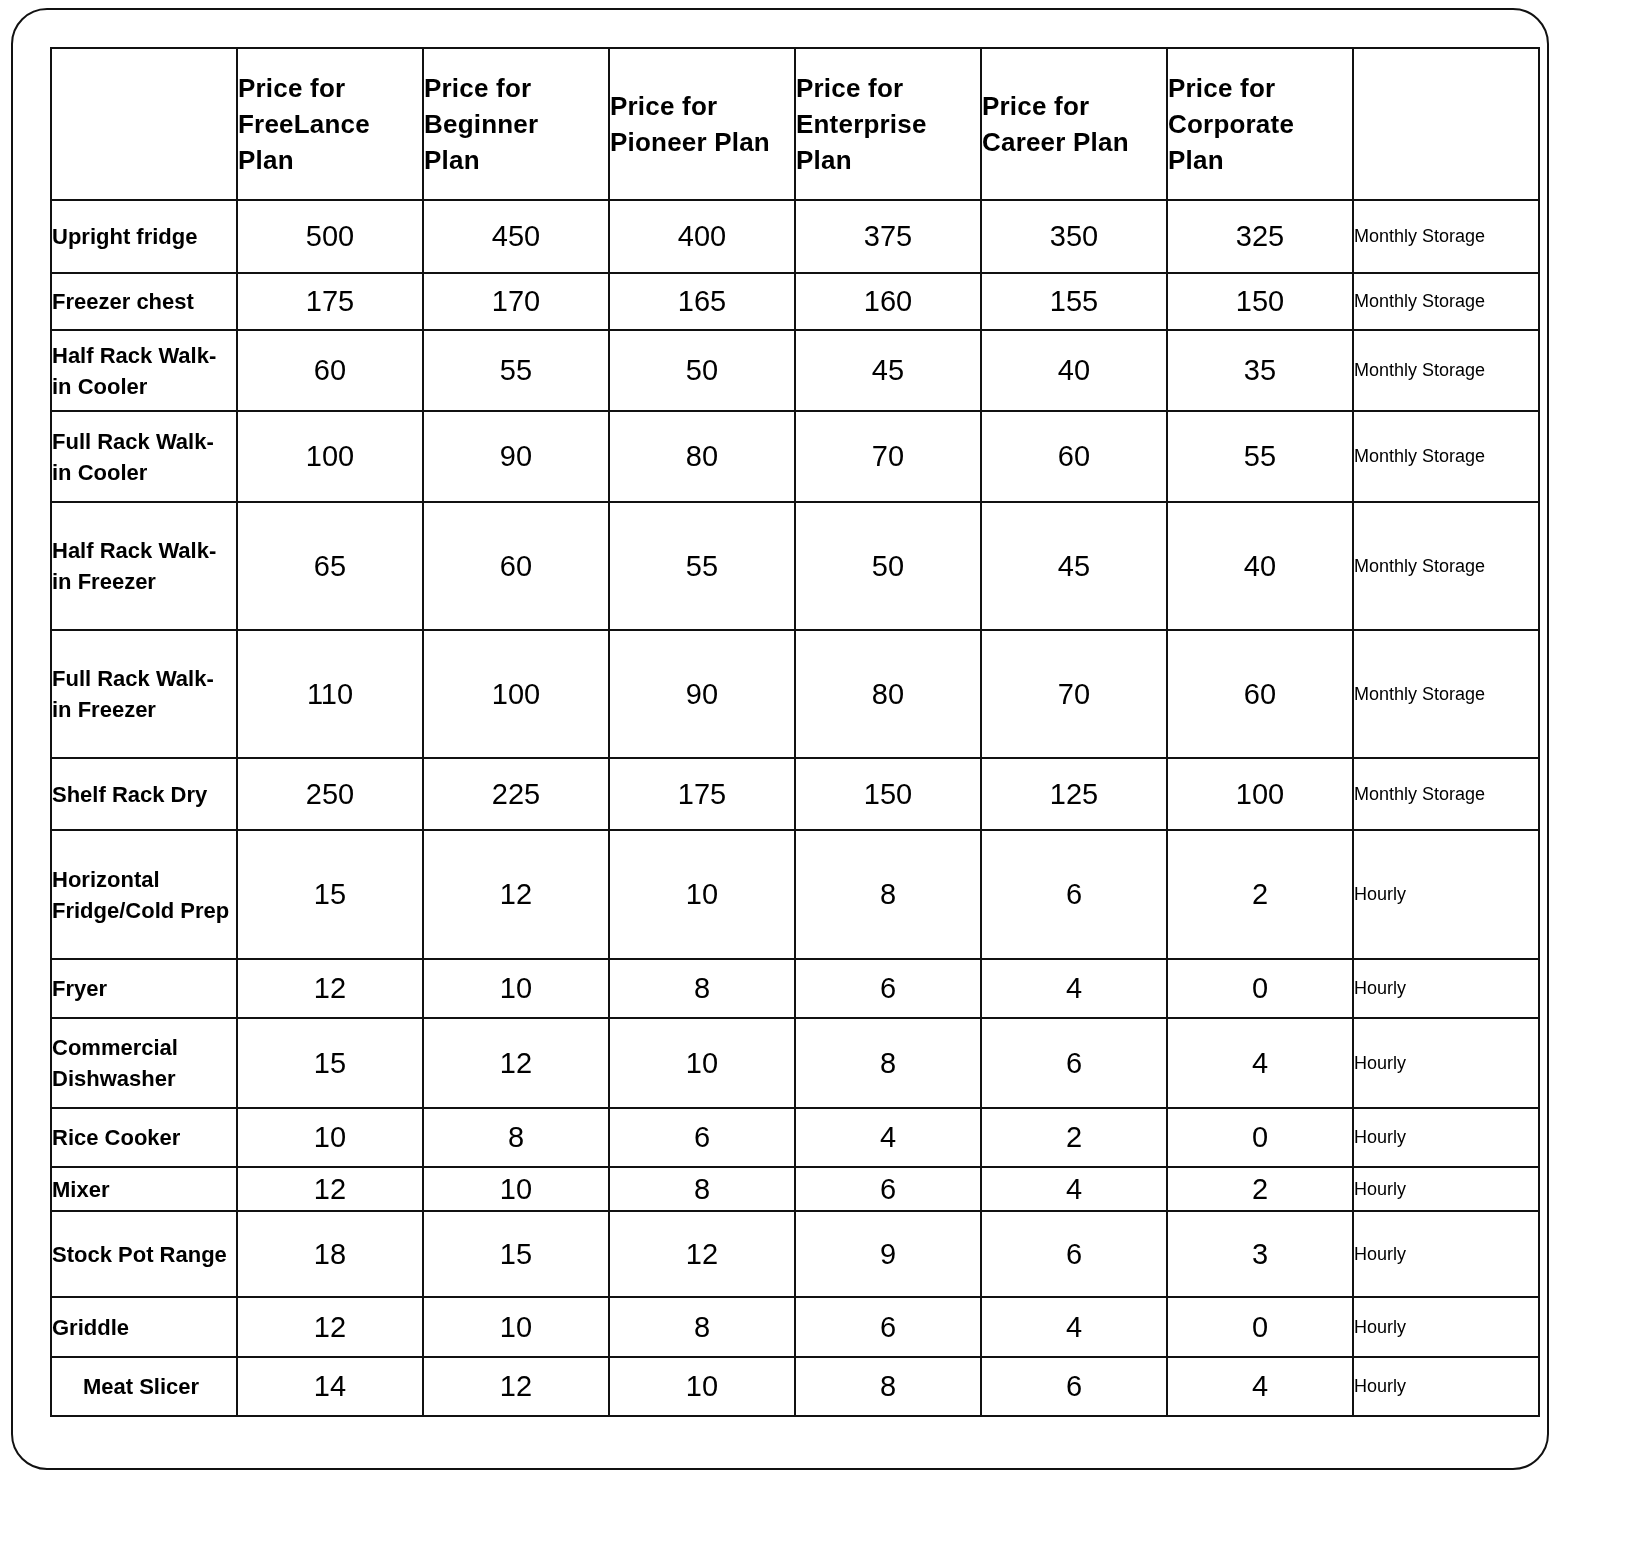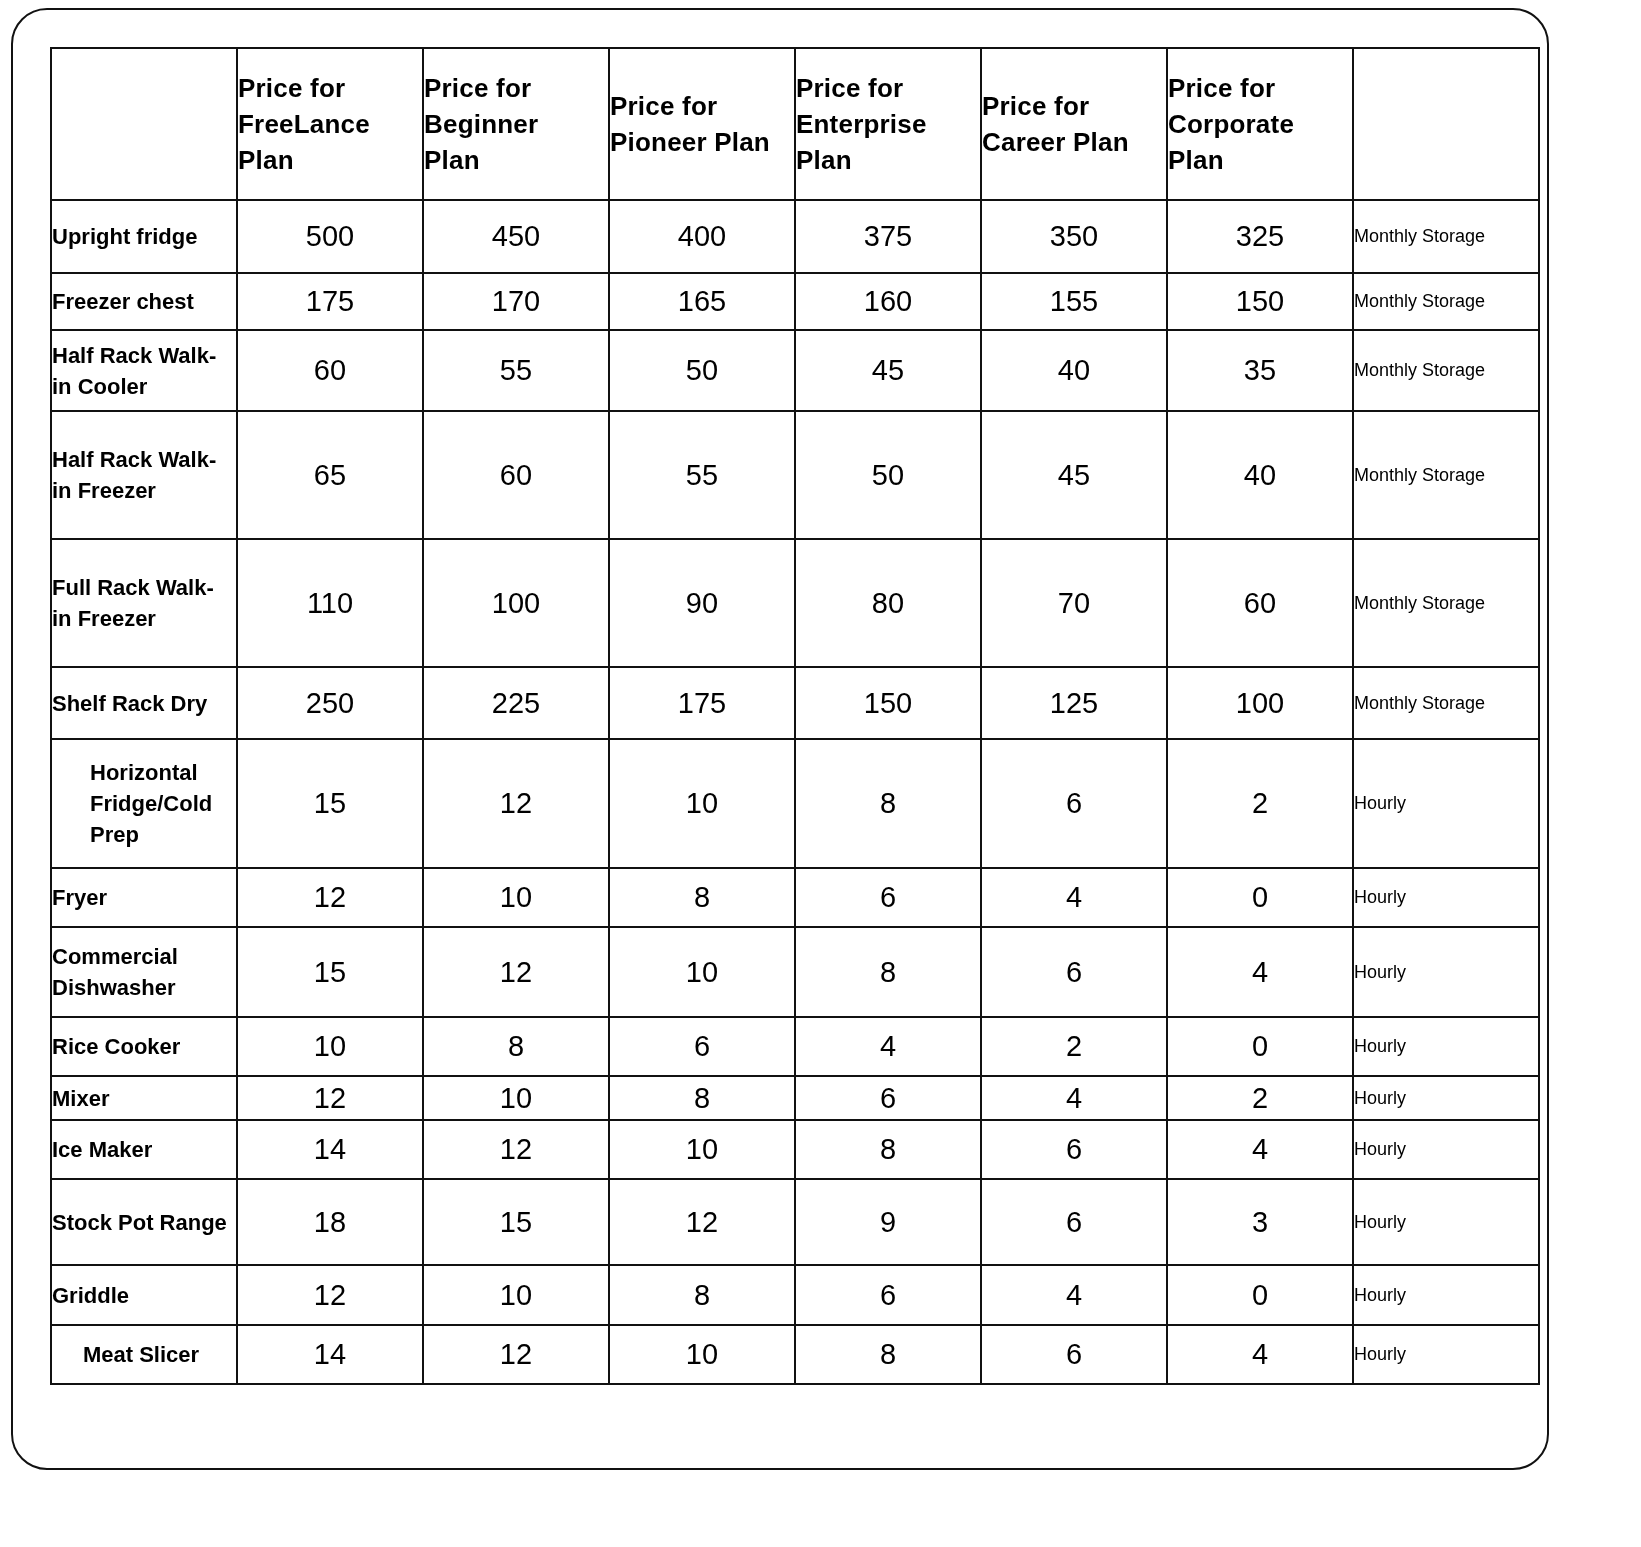--- a/index.html
+++ b/index.html
@@ -86,20 +86,32 @@
             <div style="max-width: 178px;">Half Rack Walk-in Cooler</div>
           </td>
           <td class="num">60</td>
           <td class="num">55</td>
           <td class="num">50</td>
           <td class="num">45</td>
           <td class="num">40</td>
           <td class="num">35</td>
           <td class="unit">Monthly Storage</td>
         </tr>
+        <tr style="height: 91px;">
+          <td class="item">
+            <div style="max-width: 178px;">Full Rack Walk-in Cooler</div>
+          </td>
+          <td class="num">100</td>
+          <td class="num">90</td>
+          <td class="num">80</td>
+          <td class="num">70</td>
+          <td class="num">60</td>
+          <td class="num">55</td>
+          <td class="unit">Monthly Storage</td>
+        </tr>
         <tr style="height: 128px;">
           <td class="item">
             <div style="max-width: 178px;">Half Rack Walk-in Freezer</div>
           </td>
           <td class="num">65</td>
           <td class="num">60</td>
           <td class="num">55</td>
           <td class="num">50</td>
           <td class="num">45</td>
           <td class="num">40</td>
@@ -124,21 +136,21 @@
           <td class="num">250</td>
           <td class="num">225</td>
           <td class="num">175</td>
           <td class="num">150</td>
           <td class="num">125</td>
           <td class="num">100</td>
           <td class="unit">Monthly Storage</td>
         </tr>
         <tr style="height: 129px;">
           <td class="item">
-            <div style="max-width: 178px; margin-left: 38px;">Horizontal Fridge/Cold Prep</div>
+            <div style="max-width: 178px;">Horizontal Fridge/Cold Prep</div>
           </td>
           <td class="num">15</td>
           <td class="num">12</td>
           <td class="num">10</td>
           <td class="num">8</td>
           <td class="num">6</td>
           <td class="num">2</td>
           <td class="unit">Hourly</td>
         </tr>
         <tr style="height: 59px;">
@@ -180,32 +192,20 @@
         <tr style="height: 44px;">
           <td class="item">
             <div style="max-width: 178px;">Mixer</div>
           </td>
           <td class="num">12</td>
           <td class="num">10</td>
           <td class="num">8</td>
           <td class="num">6</td>
           <td class="num">4</td>
           <td class="num">2</td>
-          <td class="unit">Hourly</td>
-        </tr>
-        <tr style="height: 59px;">
-          <td class="item">
-            <div style="max-width: 178px;">Ice Maker</div>
-          </td>
-          <td class="num">14</td>
-          <td class="num">12</td>
-          <td class="num">10</td>
-          <td class="num">8</td>
-          <td class="num">6</td>
-          <td class="num">4</td>
           <td class="unit">Hourly</td>
         </tr>
         <tr style="height: 86px;">
           <td class="item">
             <div style="max-width: 178px;">Stock Pot Range</div>
           </td>
           <td class="num">18</td>
           <td class="num">15</td>
           <td class="num">12</td>
           <td class="num">9</td>

